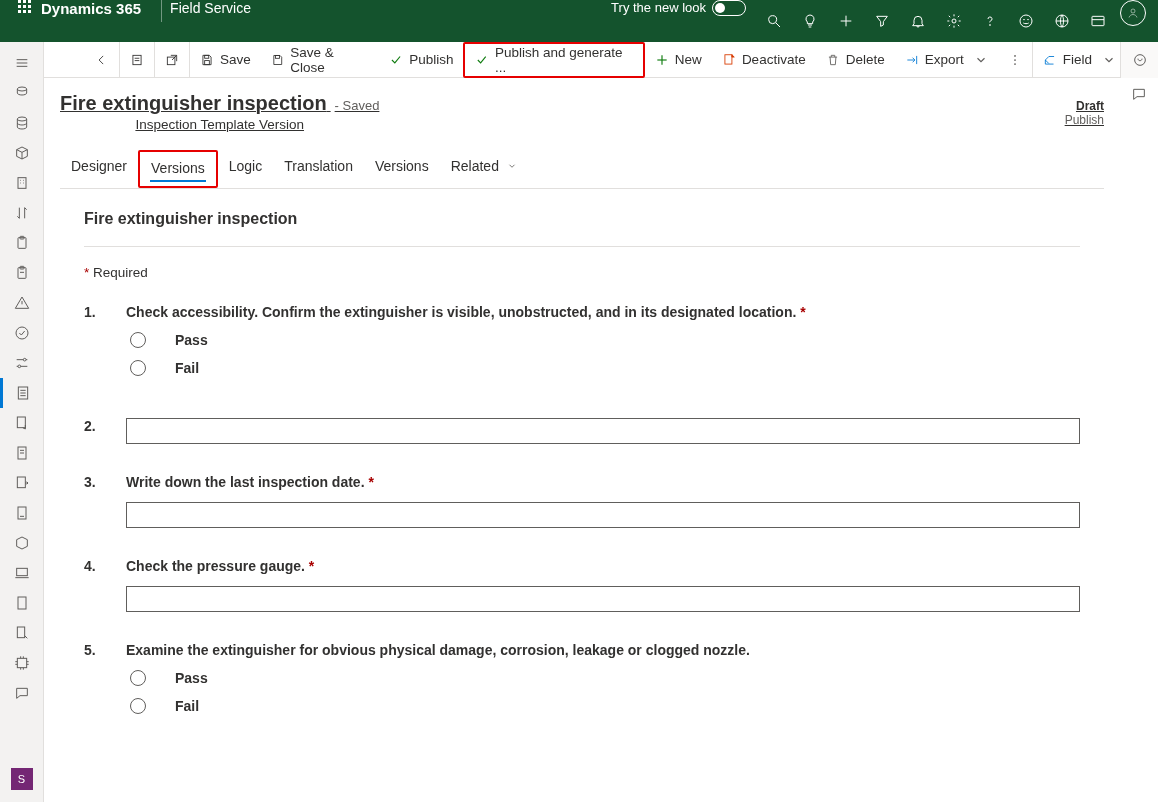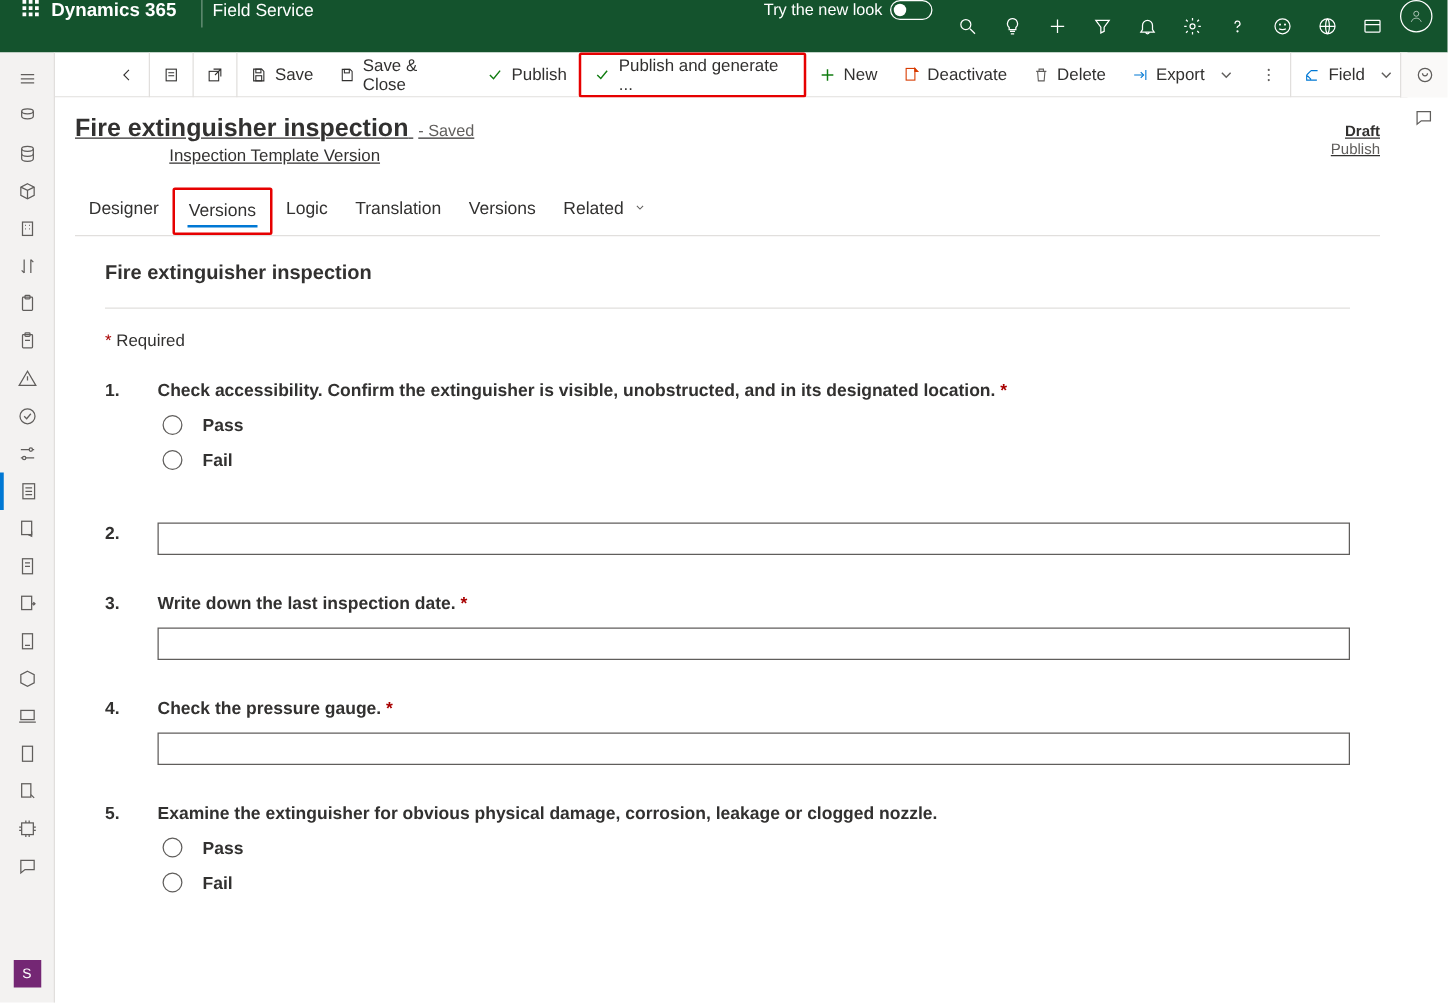--- a/index.html
+++ b/index.html
@@ -66,21 +66,21 @@
   .content-inner { padding: 18px 40px 40px 40px; }
   .form-title { font-size: 16px; font-weight: 600; margin-bottom: 18px; }
   .hr { border: none; border-top: 1px solid #e1dfdd; margin: 10px 0 18px 0;}
   .req-legend { font-size: 13.5px; margin-bottom: 24px; }
   .req-star { color: #a80000; }
   
   .question { display: flex; gap: 24px; margin-bottom: 30px; }
   .q-num { font-size: 14px; font-weight: 600; min-width: 18px; }
   .q-body { flex: 1; }
   .q-text { font-size: 14px; font-weight: 600; margin-bottom: 12px; }
-  .radio-row { display: flex; align-items: center; gap: 16px; margin-bottom: 12px; padding-left:4px;}
+  .radio-row { display: flex; align-items: center; gap: 29px; margin-bottom: 12px; padding-left:4px;}
   .radio-circle { width: 16px; height: 16px; border: 1px solid #605e5c; border-radius: 50%; cursor: pointer; }
   .radio-lbl { font-size: 14px; font-weight:600;}
   .text-input { width: 100%; height: 26px; border: 1px solid #605e5c; font-size: 14px; padding: 2px 6px; }
   
   
   .content::-webkit-scrollbar { width: 14px; }
   .content::-webkit-scrollbar-thumb { background: #c8c6c4; border-radius: 7px; }
   .content::-webkit-scrollbar-track { background: #f3f2f1; }
   
   .chev { margin-left:4px; }

